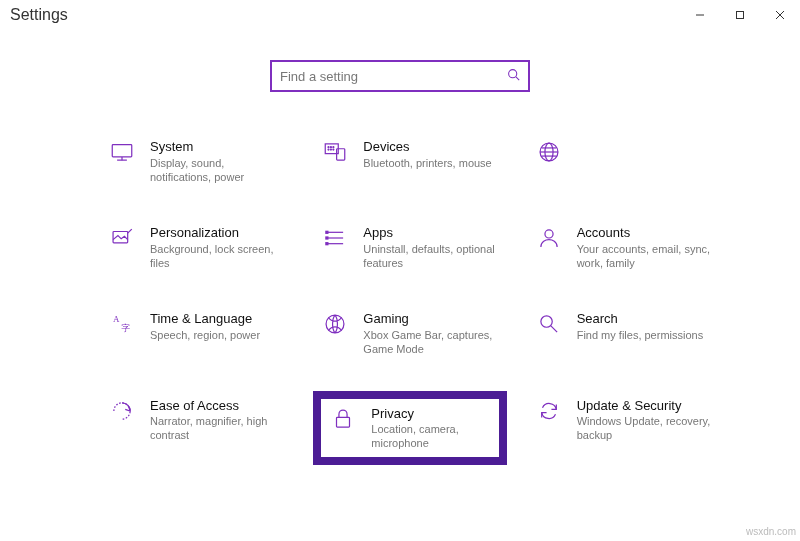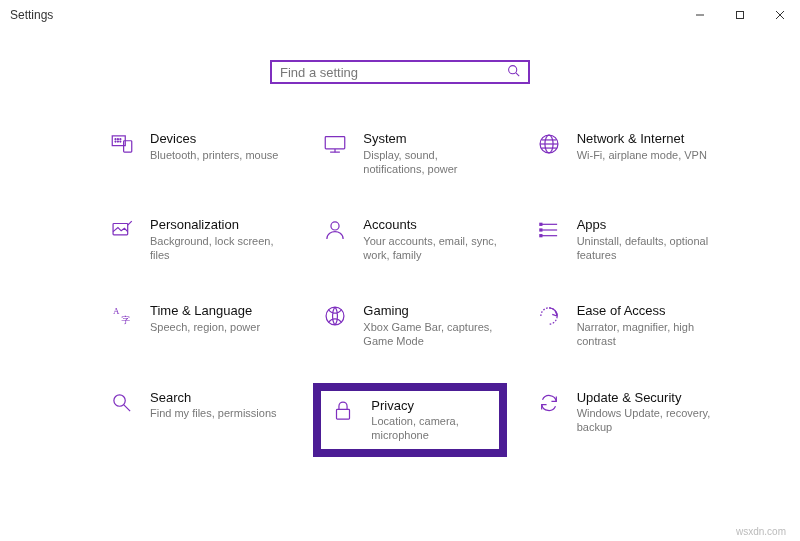--- a/index.html
+++ b/index.html
@@ -10,21 +10,21 @@
     height: 541px;
     overflow: hidden;
     position: relative;
   }
   .titlebar {
     height: 30px;
     display: flex;
     align-items: center;
     justify-content: space-between;
     padding: 0 0 0 10px;
-    font-size: 12px;
+    font-size: 16px;
     color: #333;
   }
   .titlebar-controls {
     display: flex;
     height: 100%;
   }
   .titlebar-btn {
     width: 40px;
     display: flex;
     align-items: center;
@@ -33,21 +33,21 @@
     color: #333;
     font-family: "Segoe UI Symbol", sans-serif;
   }
   .search-row {
     display: flex;
     justify-content: center;
     margin-top: 30px;
   }
   .search-wrap {
     width: 260px;
-    height: 24px;
+    height: 32px;
     border: 2px solid #7f2fbf;
     display: flex;
     align-items: center;
     padding: 0 8px;
     position: relative;
   }
   .search-input {
     border: none;
     outline: none;
     flex: 1;
@@ -98,21 +98,21 @@
     line-height: 1.3;
     margin-top: 1px;
     max-width: 150px;
   }
   .highlight {
     border: 8px solid #4c1d95;
   }
   .watermark {
     position: absolute;
     bottom: 4px;
-    right: 14px;
+    right: 4px;
     font-size: 10px;
     color: #bbb;
   }
 </style>
 </head>
 <body>
 
 <div class="titlebar">
   <span>Settings</span>
   <div class="titlebar-controls">
@@ -141,95 +141,78 @@
     <span class="search-icon">
       <svg width="13" height="13" viewBox="0 0 16 16" fill="none">
           <circle cx="7" cy="7" r="5" stroke="#7f2fbf" stroke-width="1.3"></circle>
           <line x1="11" y1="11" x2="15" y2="15" stroke="#7f2fbf" stroke-width="1.3"></line>
         </svg>
     </span>
   </div>
 </div>
 
 <div class="grid">
+
+  <div class="tile">
+    <div class="tile-icon">
+      <svg viewBox="0 0 32 32" fill="none" stroke="#7f2fbf" stroke-width="1.5">
+          <rect x="4" y="7" width="24" height="15" rx="1"></rect>
+          <line x1="10" y1="26" x2="22" y2="26"></line>
+          <line x1="16" y1="22" x2="16" y2="26"></line>
+        </svg>
+    </div>
+    <div class="tile-text">
+      <div class="tile-title">System</div>
+      <div class="tile-desc">Display, sound, notifications, power</div>
+    </div>
+  </div>
 
   <div class="tile">
     <div class="tile-icon">
       <svg viewBox="0 0 32 32" fill="none" stroke="#7f2fbf" stroke-width="1.5">
           <rect x="4" y="6" width="16" height="12"></rect>
           <rect x="18" y="12" width="10" height="14" rx="1"></rect>
           <circle cx="8" cy="10" r="0.6" fill="#7f2fbf"></circle>
           <circle cx="11" cy="10" r="0.6" fill="#7f2fbf"></circle>
           <circle cx="14" cy="10" r="0.6" fill="#7f2fbf"></circle>
           <circle cx="8" cy="13" r="0.6" fill="#7f2fbf"></circle>
           <circle cx="11" cy="13" r="0.6" fill="#7f2fbf"></circle>
           <circle cx="14" cy="13" r="0.6" fill="#7f2fbf"></circle>
         </svg>
     </div>
     <div class="tile-text">
       <div class="tile-title">Devices</div>
       <div class="tile-desc">Bluetooth, printers, mouse</div>
     </div>
   </div>
 
-  <div class="tile">
-    <div class="tile-icon">
-      <svg viewBox="0 0 32 32" fill="none" stroke="#7f2fbf" stroke-width="1.5">
-          <rect x="4" y="7" width="24" height="15" rx="1"></rect>
-          <line x1="10" y1="26" x2="22" y2="26"></line>
-          <line x1="16" y1="22" x2="16" y2="26"></line>
-        </svg>
-    </div>
-    <div class="tile-text">
-      <div class="tile-title">System</div>
-      <div class="tile-desc">Display, sound, notifications, power</div>
-    </div>
-  </div>
-
 
   <div class="tile">
     <div class="tile-icon">
       <svg viewBox="0 0 32 32" fill="none" stroke="#7f2fbf" stroke-width="1.5">
           <circle cx="16" cy="16" r="11"></circle>
           <ellipse cx="16" cy="16" rx="5" ry="11"></ellipse>
           <line x1="5" y1="16" x2="27" y2="16"></line>
           <line x1="7" y1="11" x2="25" y2="11"></line>
           <line x1="7" y1="21" x2="25" y2="21"></line>
         </svg>
     </div>
-    <div class="tile-text">
-      <div class="tile-title">Network &amp; Internet</div>
-      <div class="tile-desc">Wi-Fi, airplane mode, VPN</div>
-    </div>
   </div>
 
   <div class="tile">
     <div class="tile-icon">
       <svg viewBox="0 0 32 32" fill="none" stroke="#7f2fbf" stroke-width="1.5">
           <rect x="5" y="8" width="18" height="14" rx="1"></rect>
           <line x1="23" y1="10" x2="28" y2="5"></line>
           <path d="M5 18 L11 13 L15 17 L19 14 L23 18"></path>
         </svg>
     </div>
     <div class="tile-text">
       <div class="tile-title">Personalization</div>
       <div class="tile-desc">Background, lock screen, files</div>
-    </div>
-  </div>
-
-  <div class="tile">
-    <div class="tile-icon">
-      <svg viewBox="0 0 32 32" fill="none" stroke="#7f2fbf" stroke-width="1.5">
-          <circle cx="16" cy="11" r="5"></circle>
-          <path d="M6 27 C6 20 12 18 16 18 C20 18 26 20 26 27"></path>
-        </svg>
-    </div>
-    <div class="tile-text">
-      <div class="tile-title">Accounts</div>
-      <div class="tile-desc">Your accounts, email, sync, work, family</div>
     </div>
   </div>
 
   <div class="tile">
     <div class="tile-icon">
       <svg viewBox="0 0 32 32" fill="none" stroke="#7f2fbf" stroke-width="1.5">
           <line x1="6" y1="9" x2="26" y2="9"></line>
           <line x1="6" y1="16" x2="26" y2="16"></line>
           <line x1="6" y1="23" x2="26" y2="23"></line>
           <rect x="4" y="7" width="4" height="4" fill="#7f2fbf" stroke="none"></rect>
@@ -239,67 +222,80 @@
     </div>
     <div class="tile-text">
       <div class="tile-title">Apps</div>
       <div class="tile-desc">Uninstall, defaults, optional features</div>
     </div>
   </div>
 
   <div class="tile">
     <div class="tile-icon">
       <svg viewBox="0 0 32 32" fill="none" stroke="#7f2fbf" stroke-width="1.5">
+          <circle cx="16" cy="11" r="5"></circle>
+          <path d="M6 27 C6 20 12 18 16 18 C20 18 26 20 26 27"></path>
+        </svg>
+    </div>
+    <div class="tile-text">
+      <div class="tile-title">Accounts</div>
+      <div class="tile-desc">Your accounts, email, sync, work, family</div>
+    </div>
+  </div>
+
+  <div class="tile">
+    <div class="tile-icon">
+      <svg viewBox="0 0 32 32" fill="none" stroke="#7f2fbf" stroke-width="1.5">
           <text x="5" y="14" font-size="11" fill="#7f2fbf" stroke="none" font-family="Segoe UI">A</text>
           <text x="15" y="25" font-size="11" fill="#7f2fbf" stroke="none" font-family="Segoe UI">字</text>
         </svg>
     </div>
     <div class="tile-text">
       <div class="tile-title">Time &amp; Language</div>
       <div class="tile-desc">Speech, region, power</div>
     </div>
   </div>
 
   <div class="tile">
     <div class="tile-icon">
       <svg viewBox="0 0 32 32" fill="none" stroke="#7f2fbf" stroke-width="1.5">
           <circle cx="16" cy="16" r="11"></circle>
           <path d="M16 5 C12 10 12 22 16 27 M16 5 C20 10 20 22 16 27 M8 8 C12 14 20 14 24 8 M8 24 C12 18 20 18 24 24"></path>
         </svg>
     </div>
     <div class="tile-text">
       <div class="tile-title">Gaming</div>
       <div class="tile-desc">Xbox Game Bar, captures, Game Mode</div>
+    </div>
+  </div>
+
+  <div class="tile">
+    <div class="tile-icon">
+      <svg viewBox="0 0 32 32" fill="none" stroke="#7f2fbf" stroke-width="1.5">
+          <circle cx="13" cy="13" r="7"></circle>
+          <line x1="18" y1="18" x2="26" y2="26"></line>
+        </svg>
+    </div>
+    <div class="tile-text">
+      <div class="tile-title">Search</div>
+      <div class="tile-desc">Find my files, permissions</div>
     </div>
   </div>
 
   <div class="tile">
     <div class="tile-icon">
       <svg viewBox="0 0 32 32" fill="none" stroke="#7f2fbf" stroke-width="1.5">
           <path d="M6 16 A10 10 0 1 1 16 26" stroke-dasharray="2 2"></path>
           <path d="M16 6 A10 10 0 0 1 26 16"></path>
           <polyline points="24,10 26,16 20,14"></polyline>
         </svg>
     </div>
     <div class="tile-text">
       <div class="tile-title">Ease of Access</div>
       <div class="tile-desc">Narrator, magnifier, high contrast</div>
-    </div>
-  </div>
-
-  <div class="tile">
-    <div class="tile-icon">
-      <svg viewBox="0 0 32 32" fill="none" stroke="#7f2fbf" stroke-width="1.5">
-          <circle cx="13" cy="13" r="7"></circle>
-          <line x1="18" y1="18" x2="26" y2="26"></line>
-        </svg>
-    </div>
-    <div class="tile-text">
-      <div class="tile-title">Search</div>
-      <div class="tile-desc">Find my files, permissions</div>
     </div>
   </div>
 
   <div class="tile highlight">
     <div class="tile-icon">
       <svg viewBox="0 0 32 32" fill="none" stroke="#7f2fbf" stroke-width="1.5">
           <rect x="8" y="14" width="16" height="12" rx="1"></rect>
           <path d="M11 14 V10 a5 5 0 0 1 10 0 V14"></path>
         </svg>
     </div>

